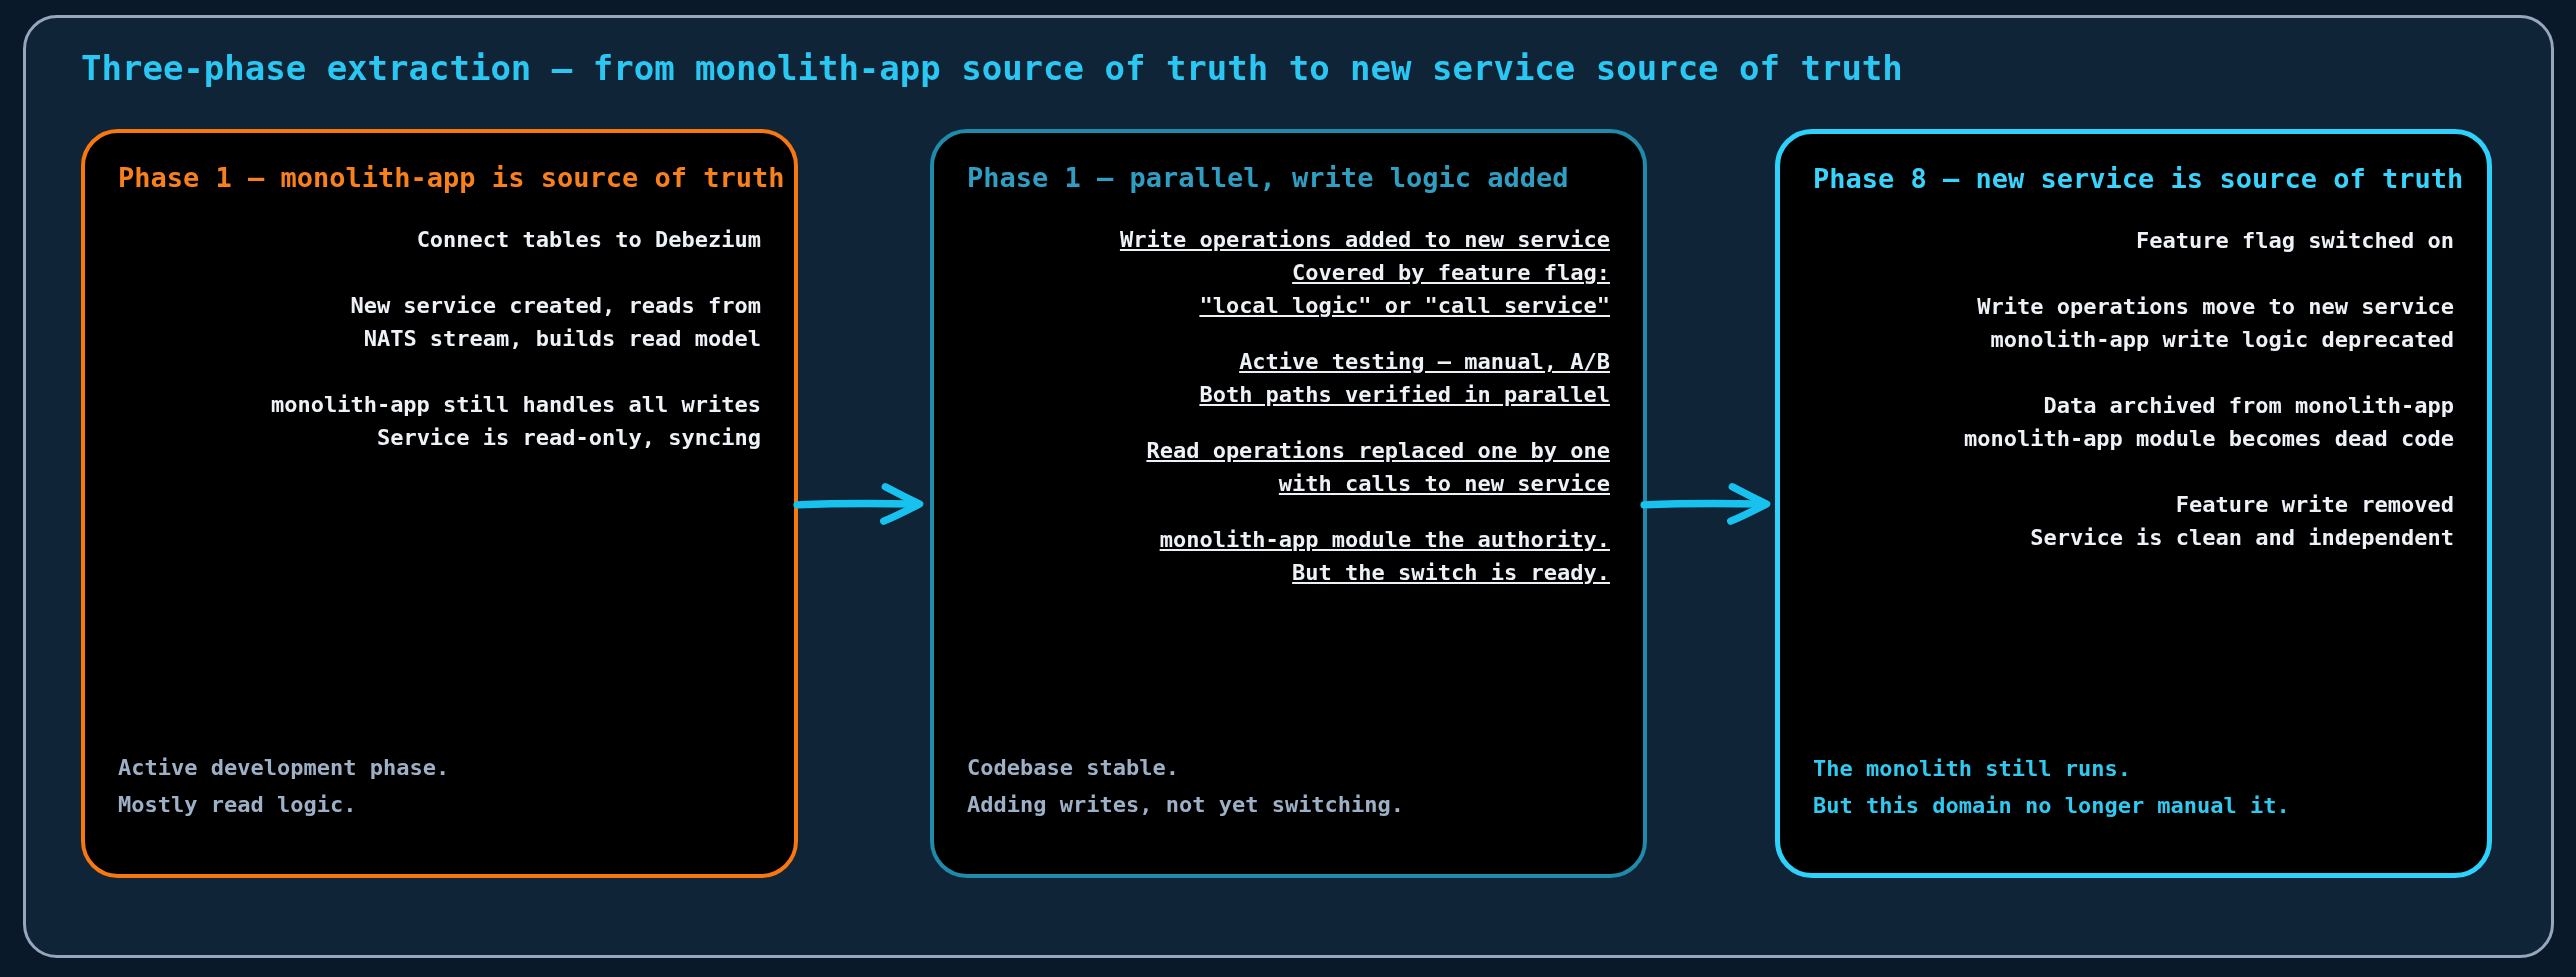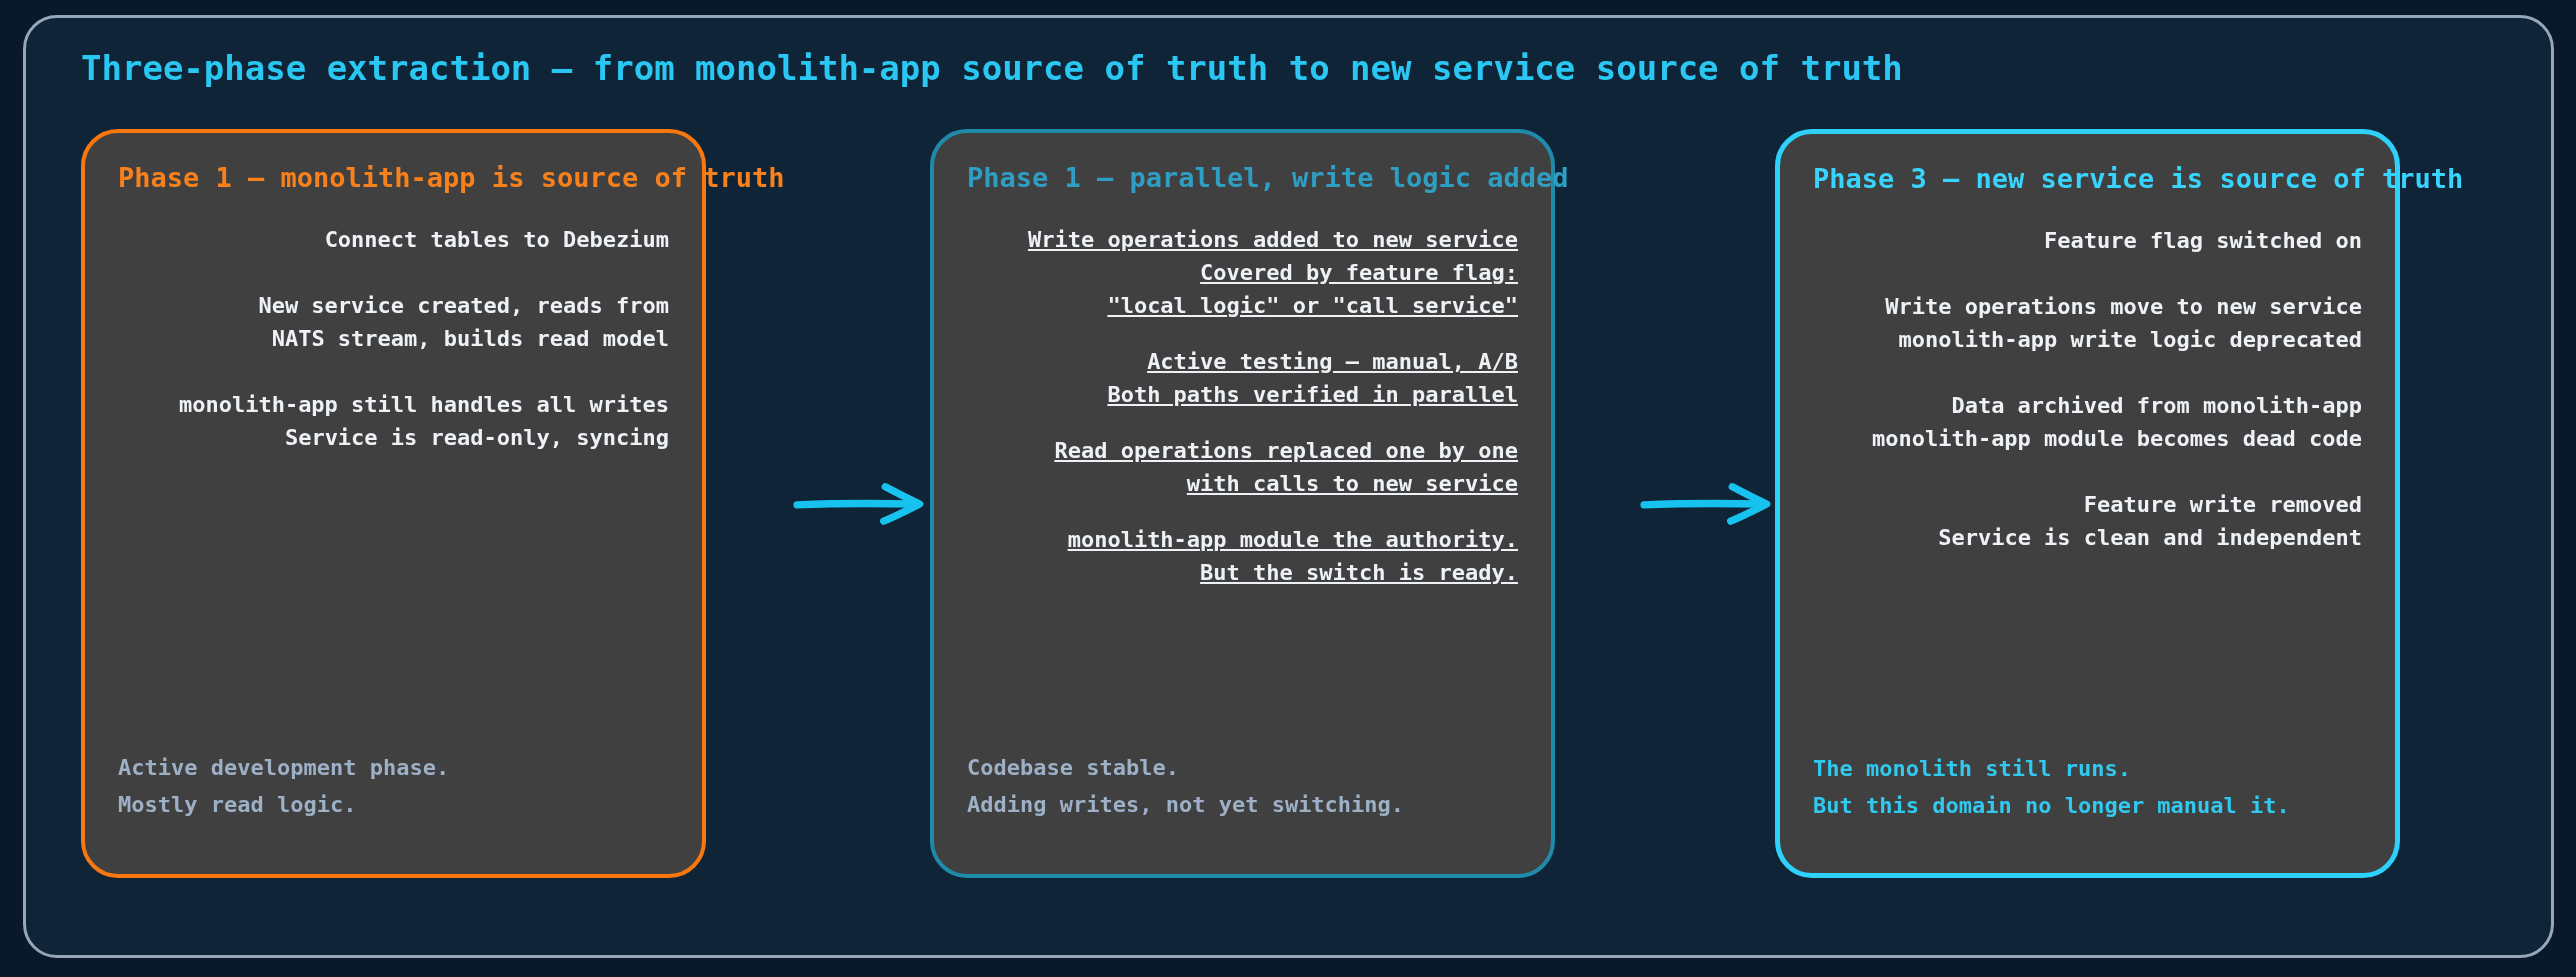--- a/index.html
+++ b/index.html
@@ -26,22 +26,22 @@
     left: 81px; top: 50px;
     font-size: 34px;
     line-height: 37px;
     color: #2bc7f3;
     white-space: nowrap;
   }
   .phase-box {
     position: absolute;
     top: 129px;
     height: 749px;
-    width: 625px;
-    background: #404040;
+    width: 717px;
+    background: #000000;
     border: 4.9px solid;
     border-radius: 37px;
     box-sizing: border-box;
   }
   .phase-1 { left: 81px;  border-color: #f8770f; }
   .phase-2 { left: 930px; border-color: #1f8aa9; }
   .phase-3 { left: 1775px; border-color: #2ed1fb; border-width: 5.7px; }
   .phase-title {
     margin: 28px 33px 0 33px;
     font-size: 27px;
@@ -119,21 +119,21 @@
       <p>Read operations replaced one by one
 with calls to new service</p>
       <p>monolith-app module the authority.
 But the switch is ready.</p>
     </div>
   <div class="phase-footer">Codebase stable.
 Adding writes, not yet switching.</div>
 </section>
 
 <section class="phase-box phase-3">
-  <h2 class="phase-title">Phase 3 — new service is source of truth</h2>
+  <h2 class="phase-title">Phase 8 — new service is source of truth</h2>
   <div class="phase-body">
       <p>Feature flag switched on</p>
       <p>Write operations move to new service
 monolith-app write logic deprecated</p>
       <p>Data archived from monolith-app
 monolith-app module becomes dead code</p>
       <p>Feature write removed
 Service is clean and independent</p>
     </div>
   <div class="phase-footer">The monolith still runs.

